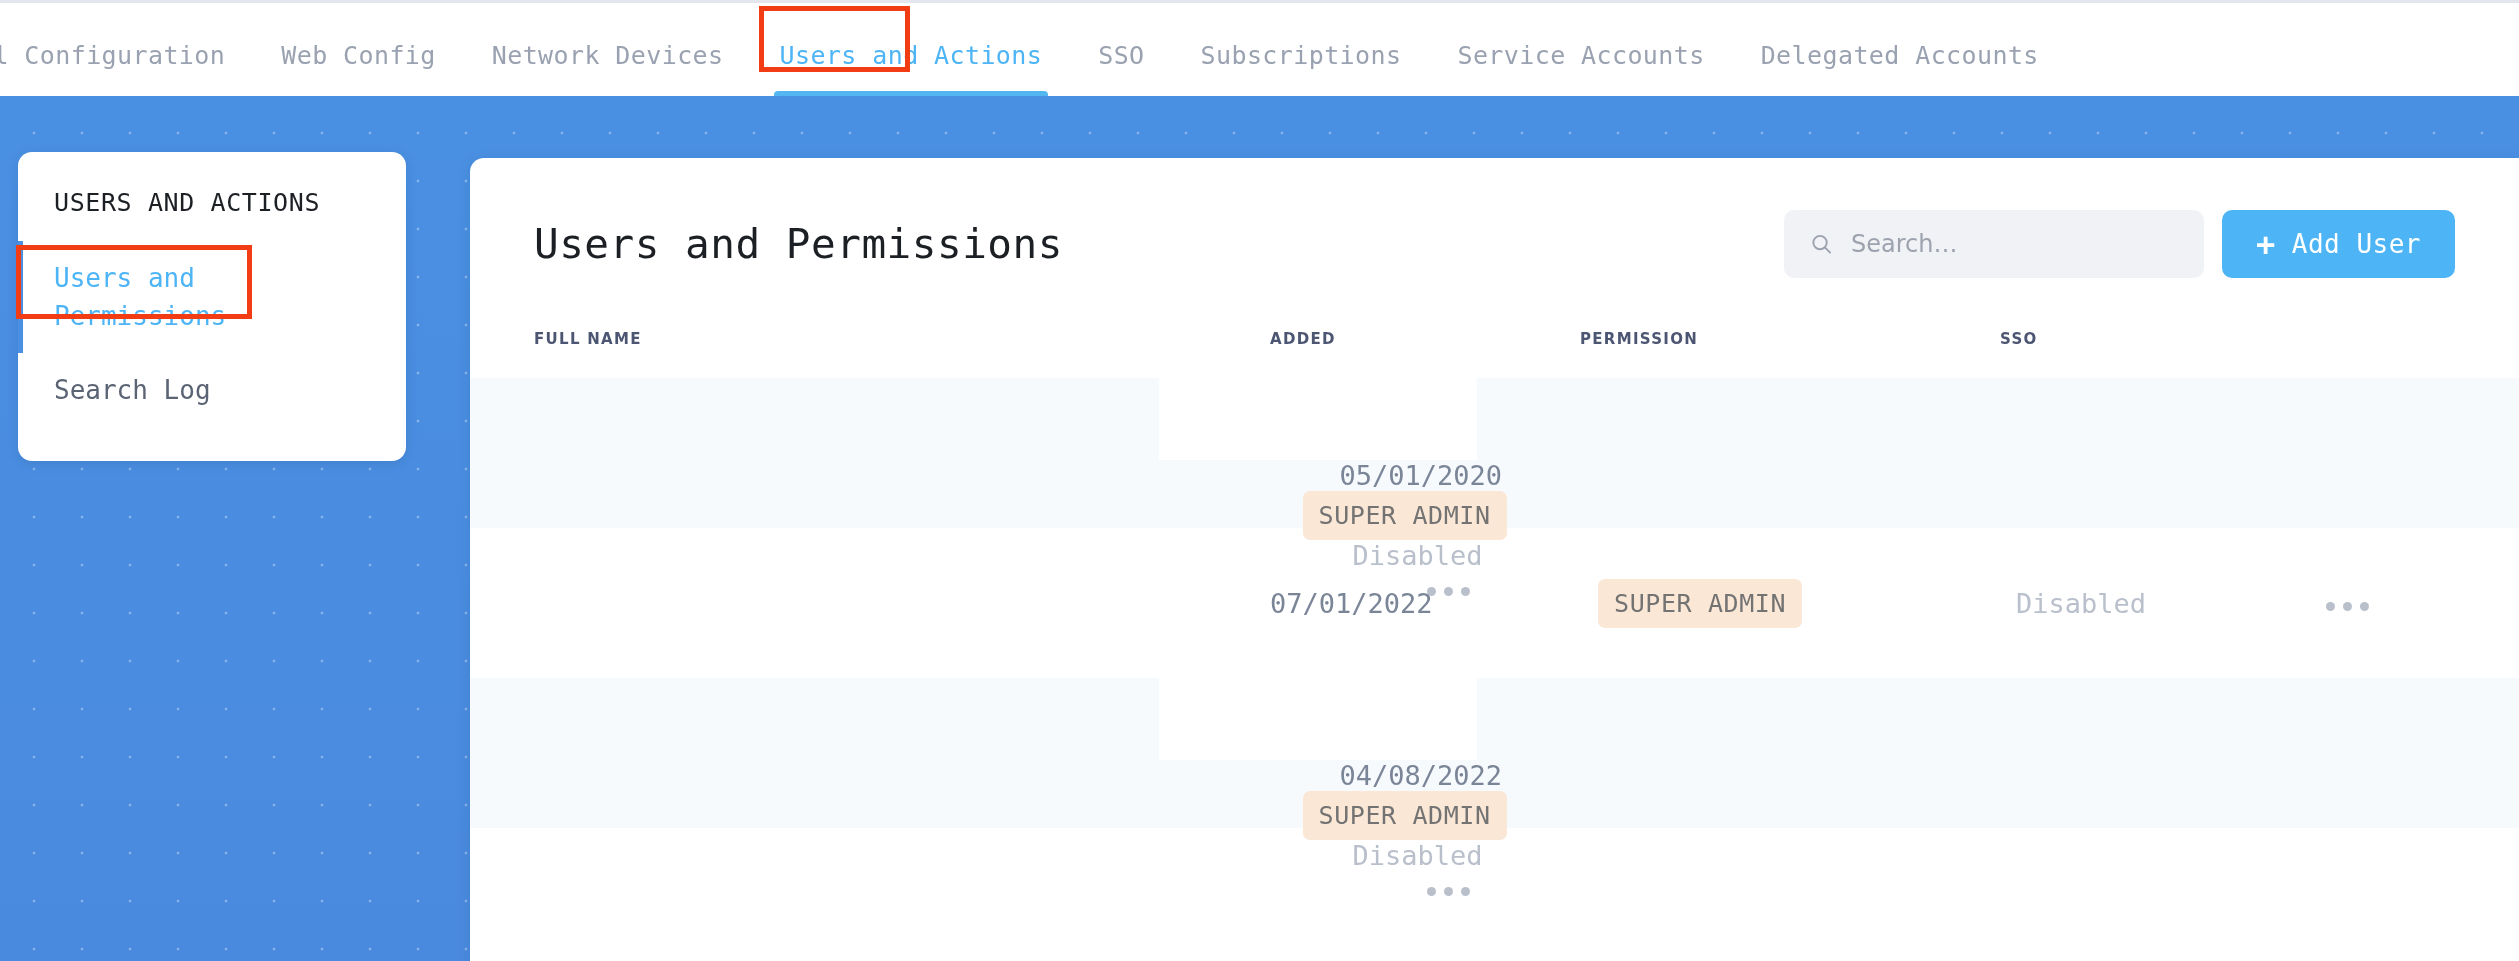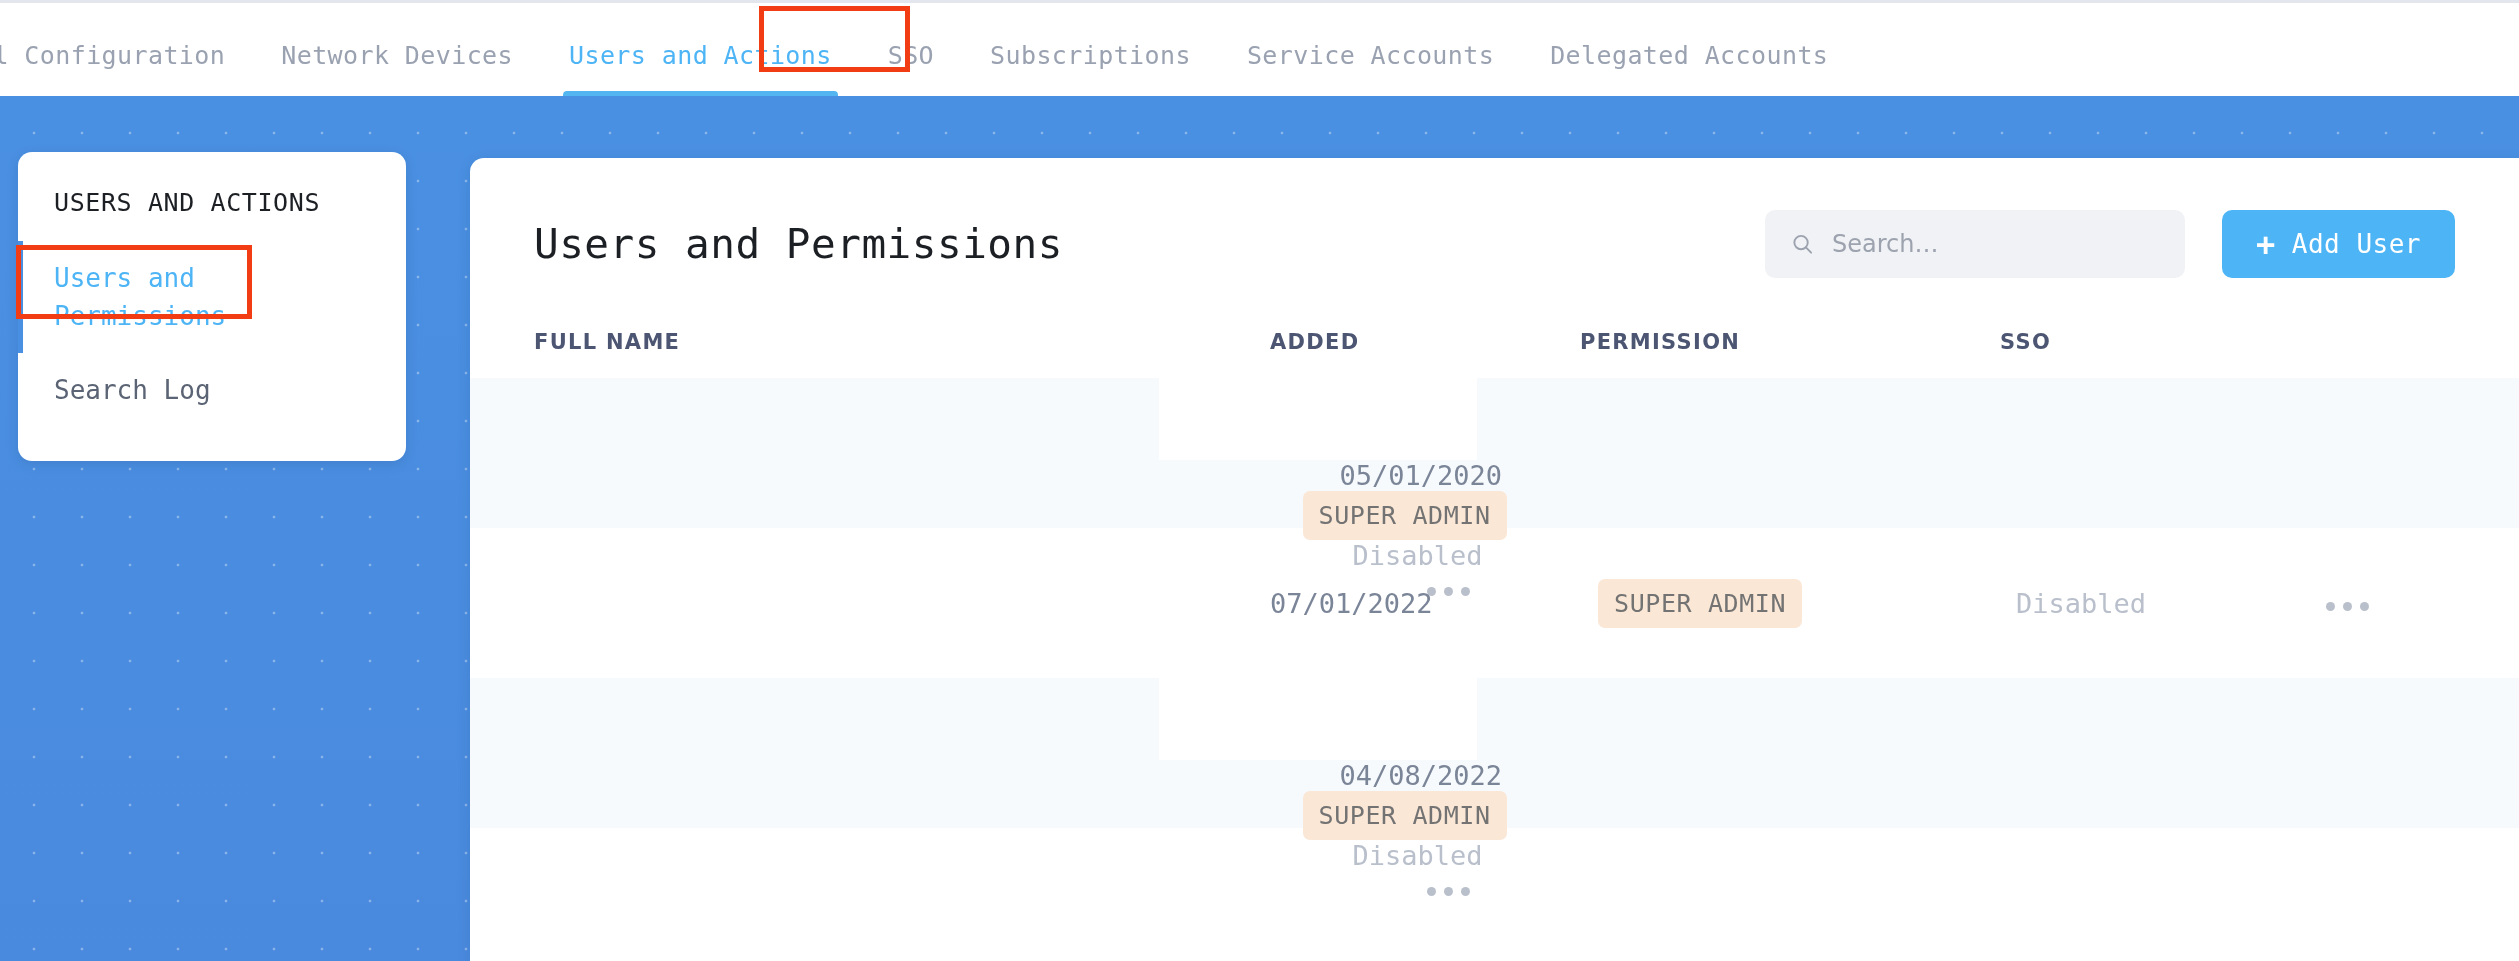--- a/index.html
+++ b/index.html
@@ -157,21 +157,21 @@
     padding: 52px 64px 0 64px;
   }
   .page-title {
     font-size: 41px;
     color: #1c1f24;
     letter-spacing: 0.5px;
   }
   .header-controls {
     display: flex;
     align-items: center;
-    gap: 37px;
+    gap: 18px;
   }
   .search-box {
     display: flex;
     align-items: center;
     width: 420px;
     height: 68px;
     background: #f1f2f5;
     border-radius: 10px;
     padding: 0 26px;
     box-sizing: border-box;
@@ -214,21 +214,21 @@
   .table-row {
     display: flex;
     align-items: center;
   }
   .th-row {
     height: 48px;
     align-items: flex-start;
   }
   .th {
     font-family: "DejaVu Sans", "Liberation Sans", sans-serif;
-    font-size: 21px;
+    font-size: 15px;
     font-weight: bold;
     letter-spacing: 1.3px;
     color: #4c5673;
   }
   .td {
     font-size: 27px;
     color: #7b8598;
   }
   .col-name   { width: 800px; padding-left: 64px; box-sizing: border-box; }
   .col-added  { width: 310px; }
@@ -268,20 +268,23 @@
     display: block;
   }
 </style>
 </head>
 <body>
 
 <div class="topbar">
   <div class="nav">
     <div class="nav-item first">
       <span>il Configuration</span>
+    </div>
+    <div class="nav-item">
+      <span>Web Config</span>
     </div>
     <div class="nav-item">
       <span>Network Devices</span>
     </div>
     <div class="nav-item active">
       <span>Users and Actions</span>
       <div class="nav-underline"></div>
     </div>
     <div class="nav-item">
       <span>SSO</span>

